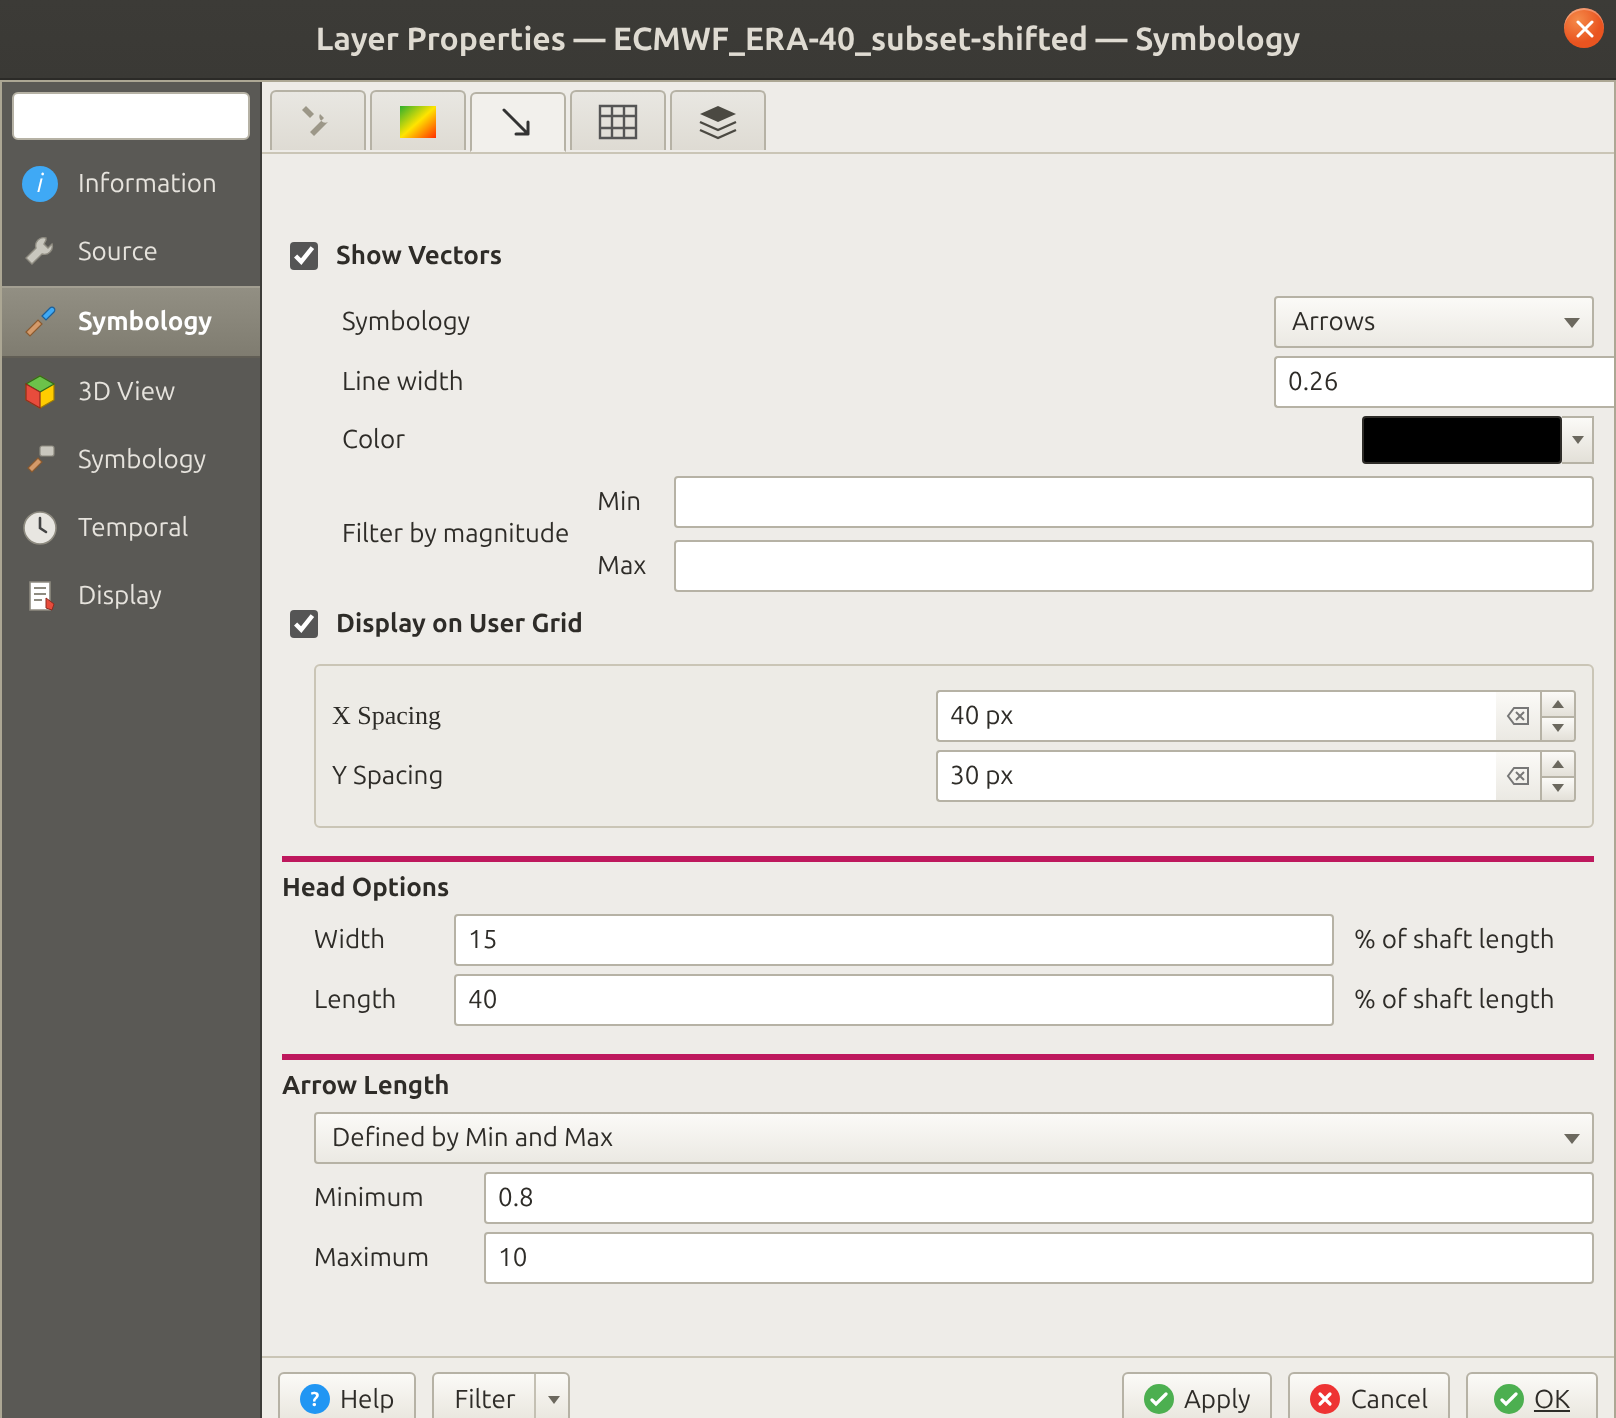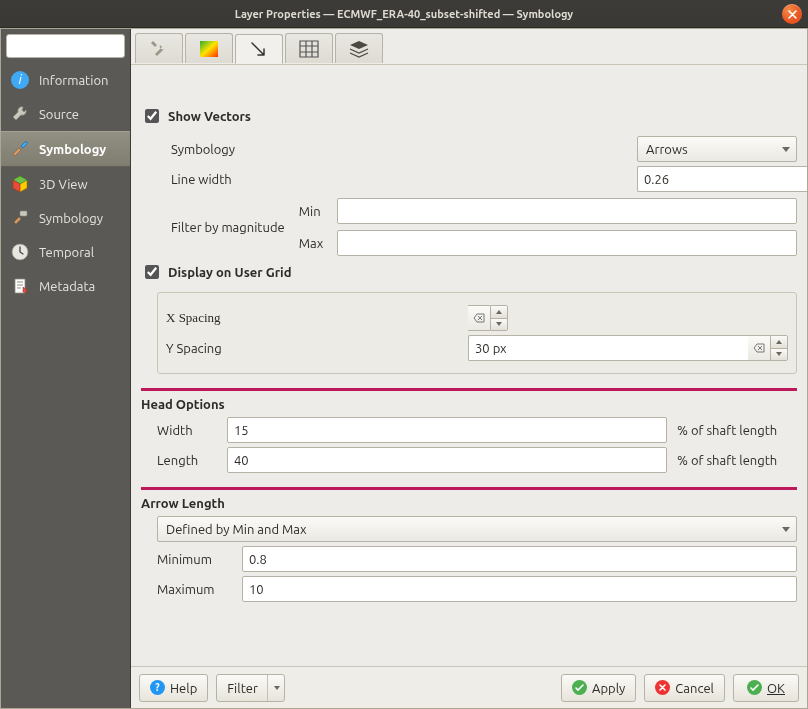--- a/index.html
+++ b/index.html
@@ -1,22 +1,22 @@
 <!DOCTYPE html>
 <html><head>
 <meta charset="utf-8">
 <style>
   * { box-sizing: border-box; font-family: "Ubuntu", "DejaVu Sans", sans-serif; }
   body { margin: 0; background: #202020; display:flex; justify-content:center; }
   .wrap { width:808px; height:709px; background:#111; position:relative; }
   
   .titlebar {
-    height:28px; background:linear-gradient(#3c3b37,#3a3935);
+    height:40px; background:linear-gradient(#3c3b37,#3a3935);
     display:flex; align-items:center; justify-content:center;
-    position:relative; color:#dfdbd2; font-size:11px; font-weight:bold;
+    position:relative; color:#dfdbd2; font-size:16px; font-weight:bold;
     border-bottom:1px solid #2b2a27;
   }
   .titlebar .close-btn {
     position:absolute; right:6px; top:4px; width:20px; height:20px;
     border-radius:10px; background:radial-gradient(circle at 35% 30%, #f58b4a, #e95420 60%);
     display:flex; align-items:center; justify-content:center;
     box-shadow: inset 0 1px 0 rgba(255,255,255,0.3);
     cursor:pointer;
   }
   .titlebar .close-btn svg { pointer-events:none; }
@@ -210,21 +210,21 @@
       </div>
 
       <div class="sideitem">
         <span class="sideicon">
           <svg width="20" height="20" viewBox="0 0 20 20">
               <path d="M5 3h10v14H5z" fill="#fff" stroke="#8e8b80" stroke-width="0.8"></path>
               <path d="M7 6h6M7 9h6M7 12h4" stroke="#8e8b80" stroke-width="1"></path>
               <path d="M13 11l4 3-1 3-3-1z" fill="#e74c3c" stroke="#8e2a1f" stroke-width="0.5"></path>
             </svg>
         </span>
-        <span>Metadata</span>
+        <span>Display</span>
       </div>
     </div>
 
     <div class="main">
       <div class="tabbar">
         <div class="tab">
           <svg width="22" height="20" viewBox="0 0 22 20">
               <path d="M3 4l4 4 2-2-4-4z" fill="#9c9788"></path>
               <path d="M12 6a3 3 0 0 0 4 4L9 17l-2-2 7-7z" fill="#9c9788"></path>
             </svg>
@@ -280,40 +280,51 @@
           <div class="row">
             <span class="row-label" style="width:140px;">Line width</span>
             <span style="flex:1"></span>
             <div class="spin" style="width:160px;">
               <input class="field-text" value="0.26" style="">
 
             </div>
           </div>
 
 
+          <div class="row">
+            <span class="row-label" style="width:140px;">Color</span>
+            <span style="flex:1"></span>
+            <div style="display:flex;">
+              <div class="color-swatch"></div>
+              <div class="color-drop">
+                  <span class="arrow-down"></span>
+                </div>
+            </div>
+          </div>
 
           <div class="filgroup">
             <span class="biglabel row-label">Filter by magnitude</span>
             <span>Min</span>
             <input class="field-text" value="" style="">
             <span>Max</span>
             <input class="field-text" value="" style="">
           </div>
         </div>
 
         <label class="check-row">
           <input type="checkbox" checked="" style="">
           <span class="check-label">Display on User Grid</span>
         </label>
 
         <div class="innerbox indent" style="margin-left:16px;">
           <div class="row">
             <span class="row-label" style="width:90px;font-family:Liberation Serif, serif;">X Spacing</span>
             <span style="flex:1"></span>
             <div class="spin" style="width:320px;">
+              <input class="field-text" value="40 px" style="">
               <div class="spin-clear">
                 <svg width="12" height="10" viewBox="0 0 12 10">
                     <path d="M4 1h7v8H4L1 5z" fill="none" stroke="#777"></path>
                     <path d="M5 3l4 4M9 3l-4 4" stroke="#777"></path>
                   </svg>
               </div>
               <div class="spin-btns">
                 <button>
                     <span class="arrow-up"></span>
                   </button>

